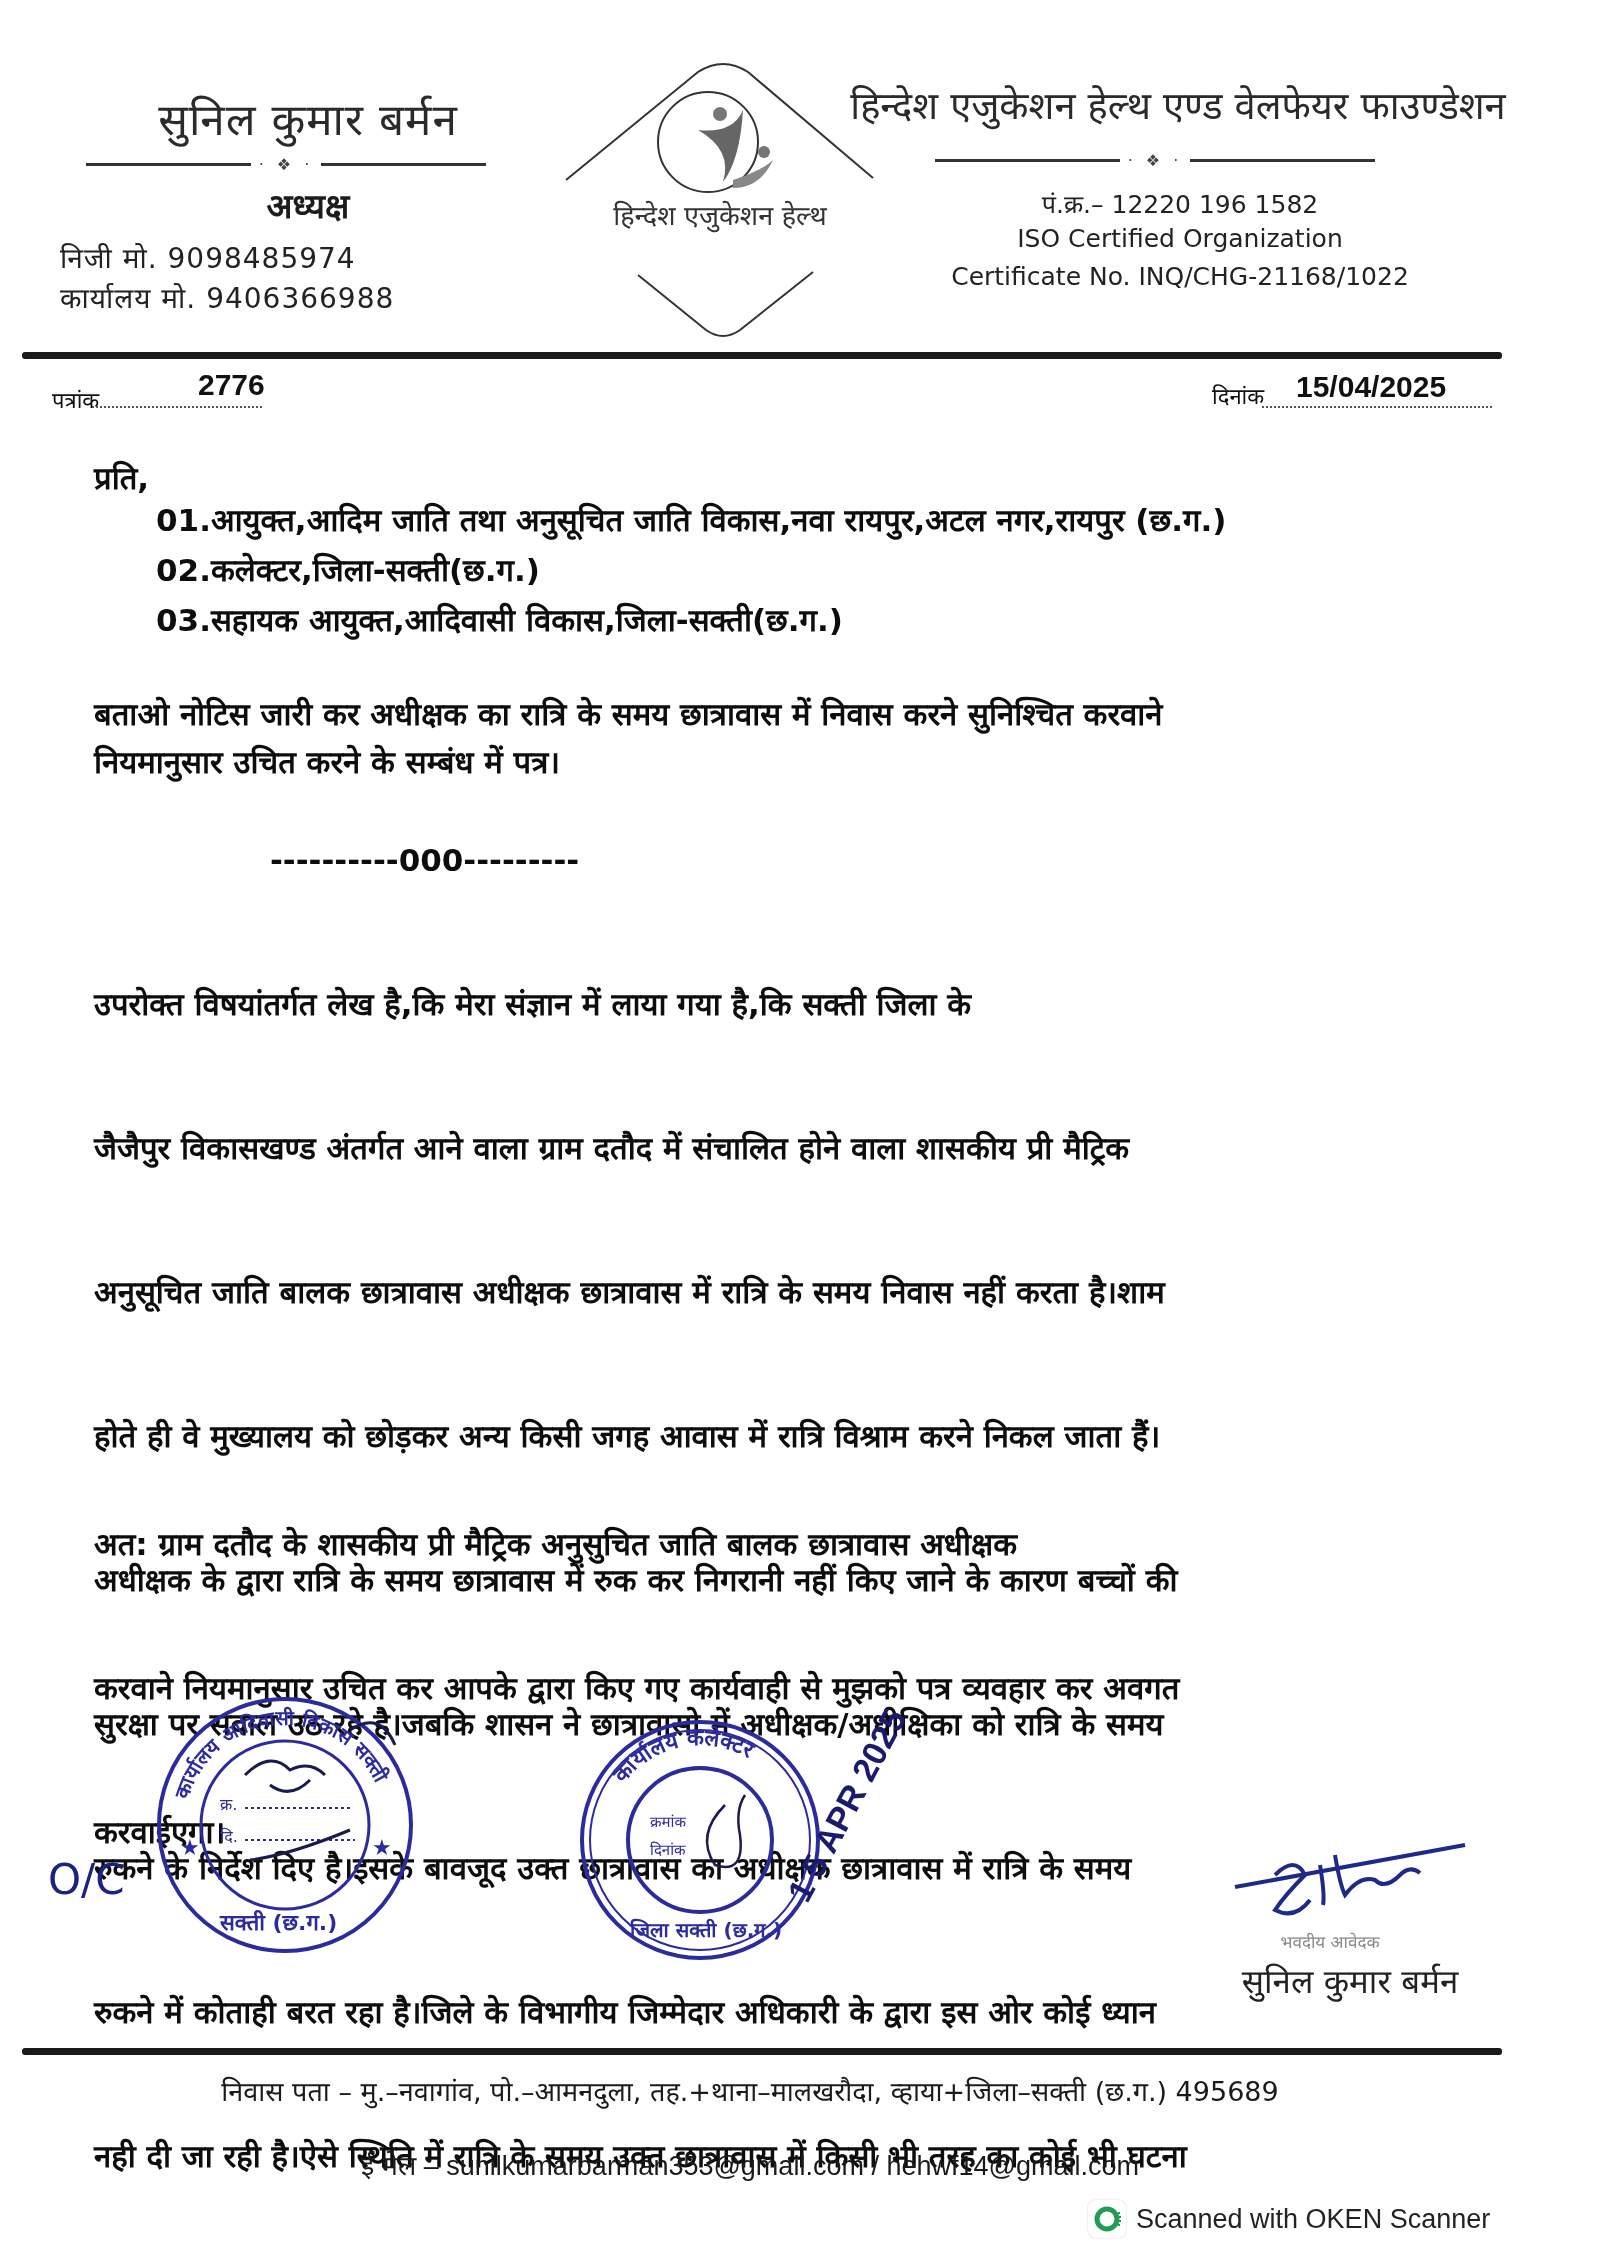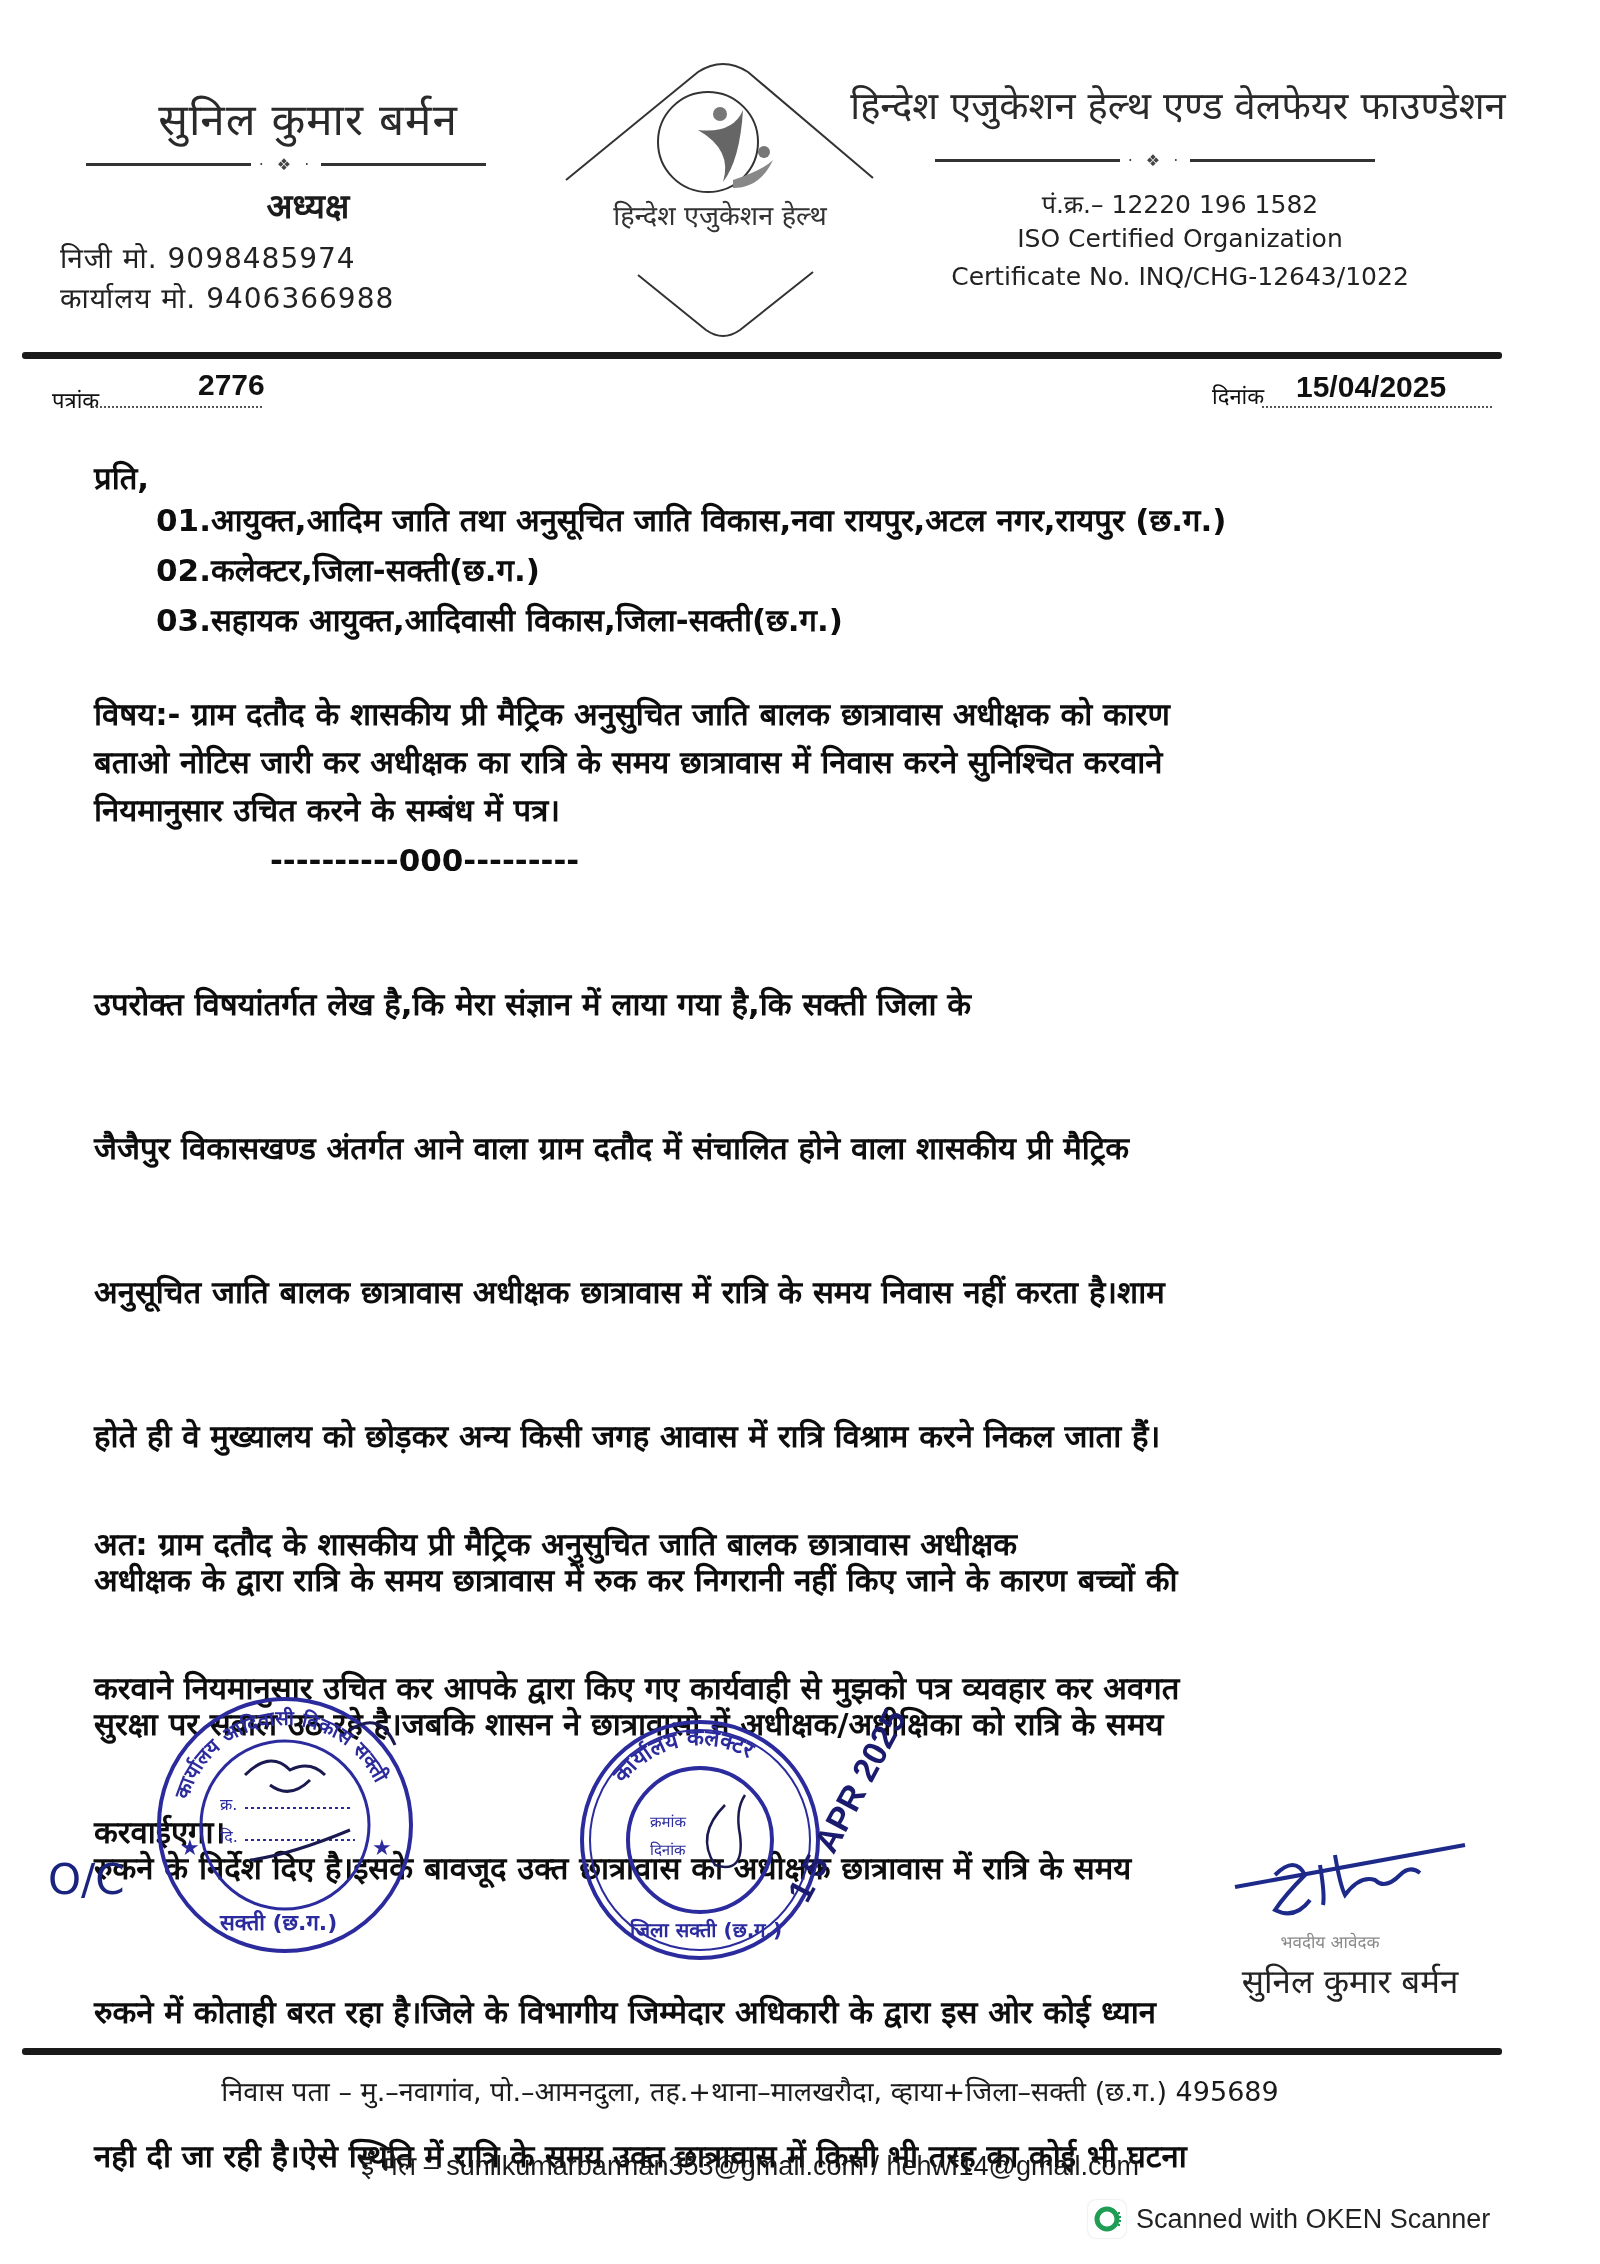--- a/index.html
+++ b/index.html
@@ -96,38 +96,37 @@
 <div class="abs logo-text">हिन्देश एजुकेशन हेल्थ</div>
 
 <div class="abs org-name">हिन्देश एजुकेशन हेल्थ एण्ड वेलफेयर फाउण्डेशन</div>
 <div class="abs orn lh-orn-right">
   <span class="ln"></span>
   <span class="dots">· ❖ ·</span>
   <span class="ln"></span>
 </div>
 <div class="abs org-reg">पं.क्र.– 12220 196 1582</div>
 <div class="abs org-iso">ISO Certified Organization</div>
-<div class="abs org-cert">Certificate No. INQ/CHG-12643/1022</div>
+<div class="abs org-cert">Certificate No. INQ/CHG-21168/1022</div>
 
 <div class="abs hr-thick hr-top"></div>
 
 <div class="abs ref-label">पत्रांक</div>
 <div class="abs ref-dots"></div>
 <div class="abs ref-num">2776</div>
 <div class="abs date-label">दिनांक</div>
 <div class="abs date-dots"></div>
 <div class="abs date-val">15/04/2025</div>
 
 <div class="abs body-text prati">प्रति,</div>
 <div class="abs body-text addr addr1">01.आयुक्त,आदिम जाति तथा अनुसूचित जाति विकास,नवा रायपुर,अटल नगर,रायपुर (छ.ग.)</div>
 <div class="abs body-text addr addr2">02.कलेक्टर,जिला-सक्ती(छ.ग.)</div>
 <div class="abs body-text addr addr3">03.सहायक आयुक्त,आदिवासी विकास,जिला-सक्ती(छ.ग.)</div>
 
 <div class="abs body-text subject">
-  <span class="line">विषय:- ग्राम दतौद के शासकीय प्री मैट्रिक अनुसुचित जाति बालक छात्रावास अधीक्षक को कारण</span>
   <span class="line">बताओ नोटिस जारी कर अधीक्षक का रात्रि के समय छात्रावास में निवास करने सुनिश्चित करवाने</span>
   <span class="line">नियमानुसार उचित करने के सम्बंध में पत्र।</span>
 </div>
 <div class="abs body-text sep">----------000---------</div>
 
 <div class="abs body-text para para1" style="white-space: pre;">
   <span class="line">                    उपरोक्त विषयांतर्गत लेख है,कि मेरा संज्ञान में लाया गया है,कि सक्ती जिला के</span>
   <span class="line">जैजैपुर विकासखण्ड अंतर्गत आने वाला ग्राम दतौद में संचालित होने वाला शासकीय प्री मैट्रिक</span>
   <span class="line">अनुसूचित जाति बालक छात्रावास अधीक्षक छात्रावास में रात्रि के समय निवास नहीं करता है।शाम</span>
   <span class="line">होते ही वे मुख्यालय को छोड़कर अन्य किसी जगह आवास में रात्रि विश्राम करने निकल जाता हैं।</span>

